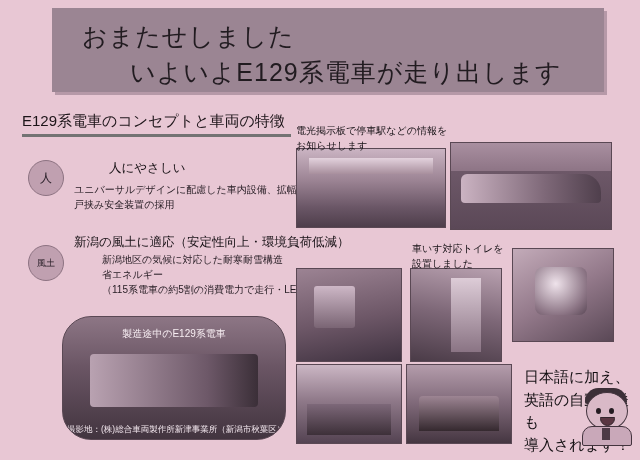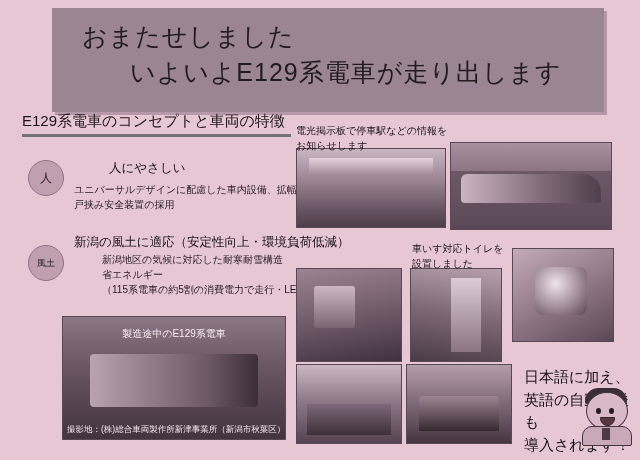--- a/index.html
+++ b/index.html
@@ -11,21 +11,21 @@
     position:relative;
   }
   .page{
     position:absolute;
     inset:0;
     background:#e8c7d4;
   }
   
   .banner{
     position:absolute;
-    left:52px; top:8px; width:552px; height:104px;
+    left:52px; top:8px; width:552px; height:84px;
     background:#9b8593;
     box-shadow:3px 3px 0 rgba(90,70,85,.35);
   }
   .banner .line1{
     position:absolute;
     left:30px; top:12px;
     font-size:25px;
     color:#211b20;
     letter-spacing:1px;
     white-space:nowrap;
@@ -149,20 +149,21 @@
   .tex-seat{
     background:linear-gradient(180deg,#b49cab 0%,#7e6878 50%,#453641 100%);
   }
   .tex-seat:after{
     content:"";position:absolute;left:12%;top:40%;width:76%;height:44%;
     background:linear-gradient(180deg,#9d8593,#35292f);
     border-radius:4px 4px 0 0;
   }
   .tex-factory{
     background:linear-gradient(180deg,#8d7685 0%,#6b5665 40%,#42343f 100%);
+    border-radius:29px;
   }
   .tex-factory:after{
     content:"";position:absolute;left:12%;top:30%;width:76%;height:44%;
     background:linear-gradient(90deg,#b9a2b1,#6d5868 70%,#3b2f38);
     border-radius:4px;
   }
   
   .callout{
     position:absolute;
     font-size:10px;

